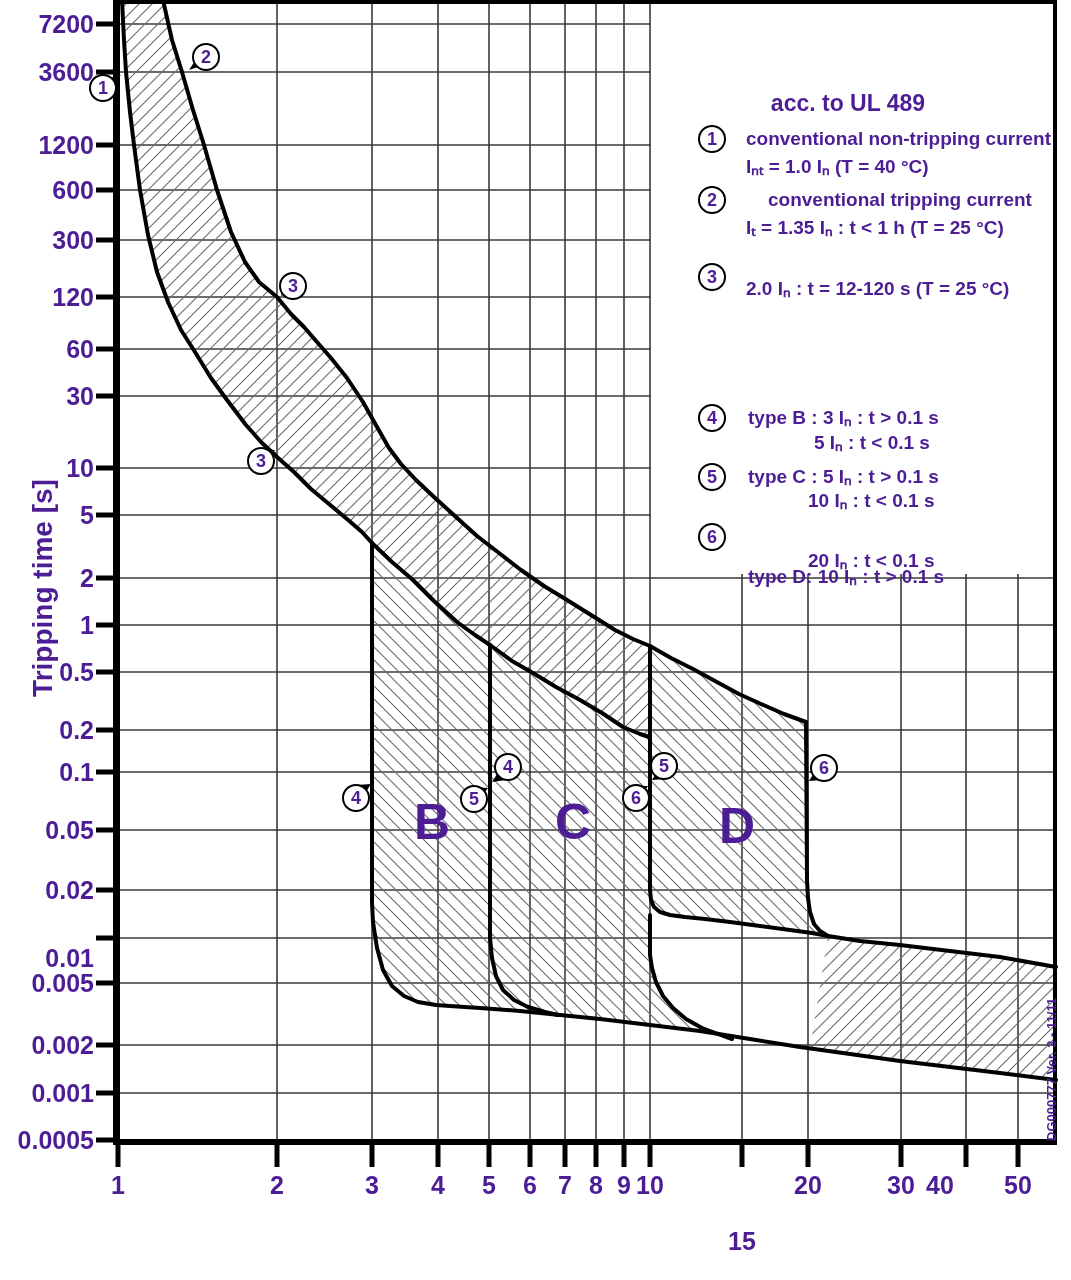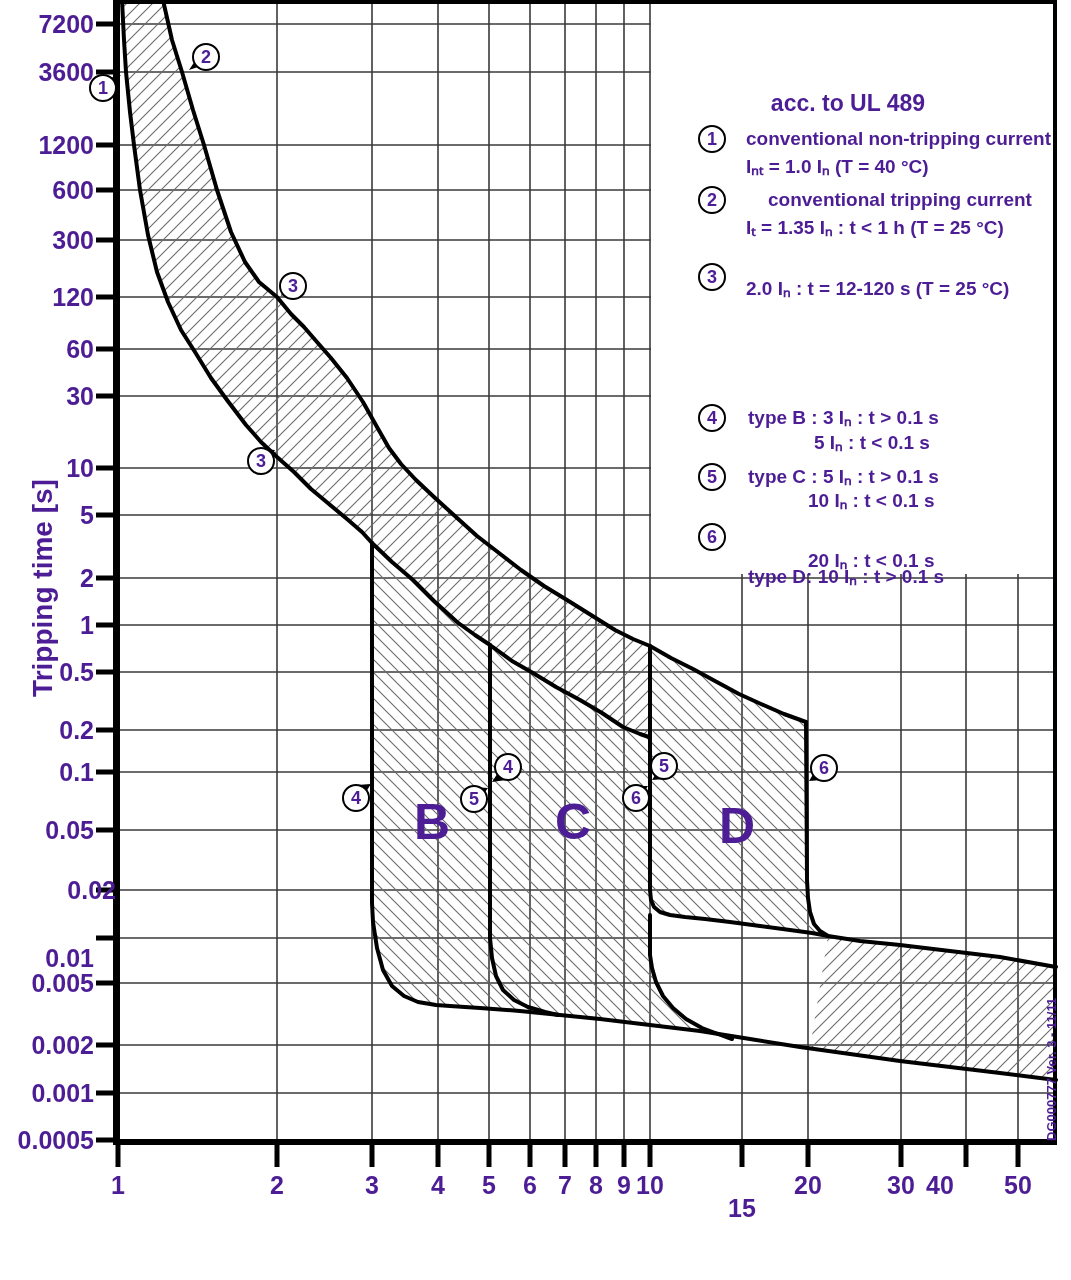--- a/index.html
+++ b/index.html
@@ -168,37 +168,37 @@
       <div class="ylab" style="top: 336px;">60</div>
       <div class="ylab" style="top: 383px;">30</div>
       <div class="ylab" style="top: 455px;">10</div>
       <div class="ylab" style="top: 502px;">5</div>
       <div class="ylab" style="top: 565px;">2</div>
       <div class="ylab" style="top: 612px;">1</div>
       <div class="ylab" style="top: 659px;">0.5</div>
       <div class="ylab" style="top: 717px;">0.2</div>
       <div class="ylab" style="top: 759px;">0.1</div>
       <div class="ylab" style="top: 817px;">0.05</div>
-      <div class="ylab" style="top: 877px; padding-left: 22px;">0.02</div>
+      <div class="ylab" style="top: 877px;">0.02</div>
       <div class="ylab" style="top: 925px; margin-top: 20px;">0.01</div>
       <div class="ylab" style="top: 970px;">0.005</div>
       <div class="ylab" style="top: 1032px;">0.002</div>
       <div class="ylab" style="top: 1080px;">0.001</div>
       <div class="ylab" style="top: 1127px;">0.0005</div>
       <div class="xlab" style="left: 78px; top: 1172px;">1</div>
       <div class="xlab" style="left: 237px; top: 1172px;">2</div>
       <div class="xlab" style="left: 332px; top: 1172px;">3</div>
       <div class="xlab" style="left: 398px; top: 1172px;">4</div>
       <div class="xlab" style="left: 449px; top: 1172px;">5</div>
       <div class="xlab" style="left: 490px; top: 1172px;">6</div>
       <div class="xlab" style="left: 525px; top: 1172px;">7</div>
       <div class="xlab" style="left: 556px; top: 1172px;">8</div>
       <div class="xlab" style="left: 584px; top: 1172px;">9</div>
       <div class="xlab" style="left: 610px; top: 1172px;">10</div>
-      <div class="xlab" style="left: 702px; top: 1195px;">15</div>
+      <div class="xlab" style="left: 702px; top: 1228px;">15</div>
       <div class="xlab" style="left: 768px; top: 1172px;">20</div>
       <div class="xlab" style="left: 861px; top: 1172px;">30</div>
       <div class="xlab" style="left: 900px; top: 1172px;">40</div>
       <div class="xlab" style="left: 978px; top: 1172px;">50</div>
     </div>
 
   <div id="y-axis-title">Tripping time [s]</div>
 
   <div class="leg-title" style="top:90px">acc. to UL 489</div>
 

